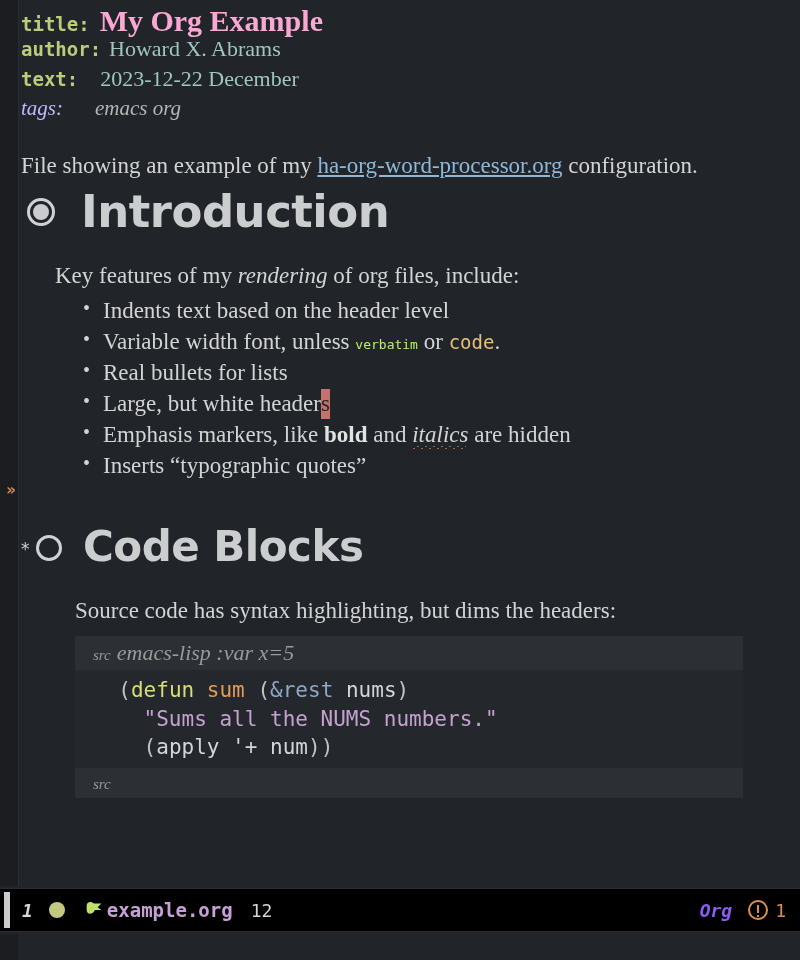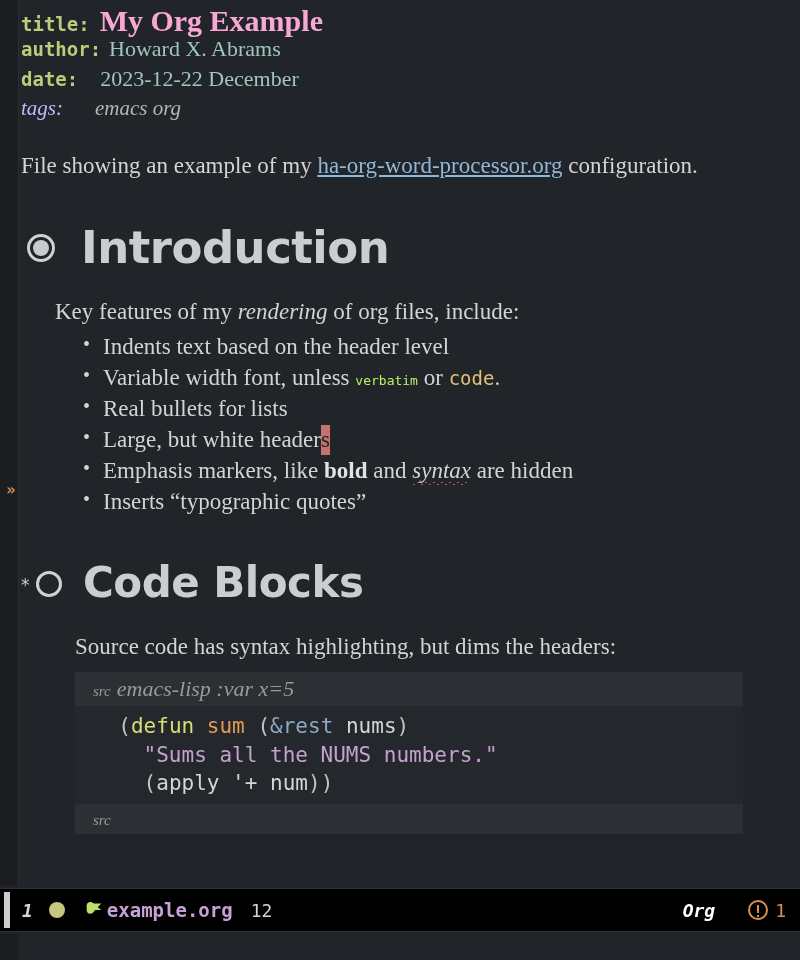--- a/index.html
+++ b/index.html
@@ -116,21 +116,20 @@
   .link {
     color: #8fb8d8;
     text-decoration: underline;
     text-underline-offset: 2px;
   }
 
   
   .h1-row {
     display: flex;
     align-items: center;
-    margin-top: 36px;
     padding-left: 0px;
     height: 62px;
   }
   .bullet-h1 {
     width: 44px;
     height: 44px;
     position: relative;
     flex: 0 0 44px;
     margin-left: 2px;
   }
@@ -361,22 +360,22 @@
     font-family: "DejaVu Sans Mono", monospace;
     font-size: 18px;
     color: #d4d4d4;
   }
   #ml-spacer { flex: 1 1 auto; }
   .ml-major {
     font-family: "DejaVu Sans Mono", monospace;
     font-style: italic;
     font-weight: bold;
     font-size: 18px;
-    color: #ffffff;
-    margin-right: 33px;
+    color: #8b5cf6;
+    margin-right: 16px;
   }
   .ml-warn-icon {
     width: 20px; height: 20px;
     border: 2px solid #d98f4f;
     border-radius: 50%;
     position: relative;
     margin-right: 7px;
     flex: 0 0 20px;
   }
   .ml-warn-icon::before {
@@ -427,21 +426,21 @@
 
     <div class="kwline" id="hdr-title">
       <span class="kw">title:</span>
       <span class="kw-title-val">My Org Example</span>
     </div>
     <div class="kwline" id="hdr-author">
       <span class="kw">author:</span>
       <span class="kw-val">Howard X. Abrams</span>
     </div>
     <div class="kwline" id="hdr-date">
-      <span class="kw">date:</span>
+      <span class="kw">text:</span>
       <span class="kw-val">2023-12-22 December</span>
     </div>
     <div class="kwline" id="hdr-tags">
       <span class="tags-kw">tags:</span>
       <span class="tags-val">emacs org</span>
     </div>
 
     <div id="intro-para"><span>File showing an example of my </span><a class="link" href="#">ha-org-word-processor.org</a><span> configuration.</span></div>
 
     <div class="h1-row">
@@ -454,21 +453,21 @@
 
       <ul class="items">
         <li><span>Indents text based on the header level</span></li>
 
         <li><span>Variable width font, unless </span><span class="verbatim">verbatim</span><span> or </span><span class="codeinline">code</span><span>.</span></li>
 
         <li><span>Real bullets for lists</span></li>
 
         <li><span>Large, but white header</span><span class="cursor-block">s</span></li>
 
-        <li><span>Emphasis markers, like </span><span class="bold">bold</span><span> and </span><span class="ital-spell">syntax</span><span> are hidden</span></li>
+        <li><span>Emphasis markers, like </span><span class="bold">bold</span><span> and </span><span class="ital-spell">italics</span><span> are hidden</span></li>
 
 
         <li><span>Inserts “typographic quotes”</span></li>
       </ul>
     </div>
 
     <div class="h2-row">
       <span class="bullet-h2">
         <span class="star">*</span>
         <span class="ring"></span>

